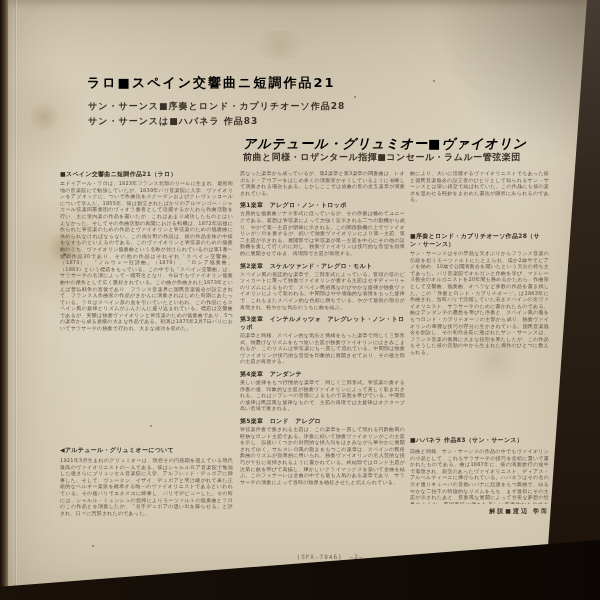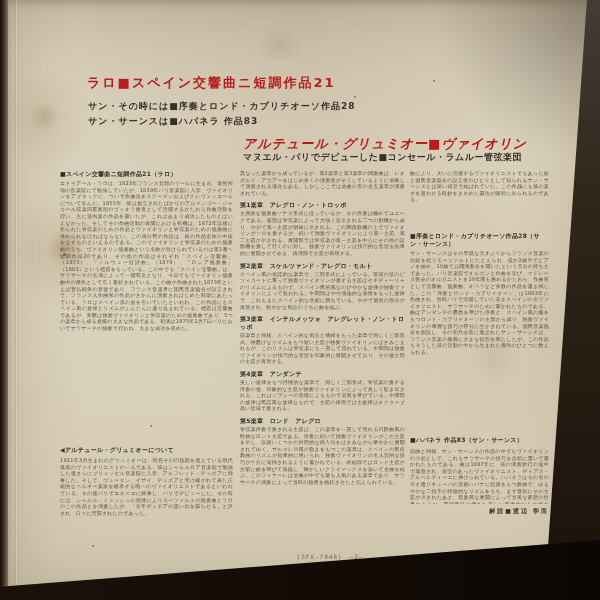--- a/index.html
+++ b/index.html
@@ -35,21 +35,21 @@
   }
   .wedge-bottom{
     position:absolute;left:0;top:0;width:600px;height:600px;
     clip-path:polygon(0 97.8%,100% 90%,100% 100%,0 100%);
     background:linear-gradient(90deg,#1a110a 0%,#120b06 60%,#0c0704 100%);
   }
   .speck{position:absolute;border-radius:50%;background:rgba(70,52,32,0.55);}
   .stain{position:absolute;border-radius:50%;}
 
   
-  .ink{color:#b91c1c;}
+  .ink{color:#000000;}
   .title-main{position:absolute;left:87px;top:74px;font-size:13px;font-weight:bold;letter-spacing:2px;}
   .title-sub{position:absolute;left:88px;font-size:9px;font-weight:bold;letter-spacing:1px;color:#3a3026;}
   .t2{top:100px}.t3{top:115px}
   .artist1{position:absolute;left:243px;top:135px;font-size:13px;font-weight:bold;letter-spacing:1px;font-style:italic;}
   .artist2{position:absolute;left:243px;top:151px;font-size:9px;font-weight:bold;letter-spacing:0.5px;color:#3a3026;}
 
   .col{position:absolute;top:170px;}
   .col1{left:60px;width:173px;}
   .col2{left:240px;width:165px;}
   .col3{left:410px;width:139px;}
@@ -76,24 +76,24 @@
 <div class="stain" style="left:250px;top:30px;width:60px;height:30px;background:radial-gradient(circle,rgba(125,100,65,0.14),transparent 70%);"></div>
 <div class="stain" style="left:470px;top:330px;width:50px;height:60px;background:radial-gradient(circle,rgba(130,105,70,0.12),transparent 70%);"></div>
 <div class="speck" style="left:63px;top:253px;width:3px;height:3px;"></div>
 <div class="speck" style="left:354px;top:96px;width:2px;height:2px;"></div>
 <div class="speck" style="left:520px;top:186px;width:2px;height:2px;"></div>
 <div class="speck" style="left:150px;top:425px;width:2px;height:2px;"></div>
 <div class="speck" style="left:433px;top:80px;width:2px;height:2px;"></div>
 <div class="speck" style="left:92px;top:545px;width:2px;height:2px;"></div>
 
 <div class="title-main ink">ラロ■スペイン交響曲ニ短調作品21</div>
-<div class="title-sub t2">サン・その時には■序奏とロンド・カプリチオーソ作品28</div>
+<div class="title-sub t2">サン・サーンス■序奏とロンド・カプリチオーソ作品28</div>
 <div class="title-sub t3">サン・サーンスは■ハバネラ 作品83</div>
 <div class="artist1 ink">アルテュール・グリュミオー■ヴァイオリン</div>
-<div class="artist2">マヌエル・パリでデビューした■コンセール・ラムルー管弦楽団</div>
+<div class="artist2">前曲と同様・ロザンタール指揮■コンセール・ラムルー管弦楽団</div>
 
 <div class="col col1">
   <div class="abs" style="top:0;">
     <div class="h">■スペイン交響曲ニ短調作品21（ラロ）</div>
     <div class="p" style="max-height:252px;margin-top:2px;">エドゥアール・ラロは、1823年フランス北部のリールに生まれ、最初同地の音楽院にて勉強していたが、1839年パリ音楽院に入学、ヴァイオリンをアブネックに、ついで作曲法をスクーダンおよびクレヴェッコールについて学んだ。1855年、彼は創立されたばかりのアルマンゴー・ジャカール弦楽四重奏団のヴィオラ奏者として活躍するかたわら作曲活動を行い、主に室内楽の作品を書いたが、これはあまり成功したものとはいえなかった。そしてその作曲活動の再開における転機は、1872年以後に作られた管弦楽のための作品とヴァイオリンと管弦楽のための協奏曲に求められなければならない。この両分野の作品は、彼の作品全体の中核をなすものといえるのである。このヴァイオリンと管弦楽のための協奏曲のうち、ヴァイオリン協奏曲という名称が付けられているのは第1番ヘ短調作品20であり、その他の作品はそれぞれ「スペイン交響曲」（1873）、「ノルウェー狂詩曲」（1879）、「ロシア協奏曲」（1883）という標題をもっている。この中でも「スペイン交響曲」は、サラサーテの名演によって一躍有名となり、今日でもヴァイオリン協奏曲中の傑作として広く愛好されている。この曲が作曲された1873年といえば普仏戦争の直後であり、フランス音楽界に国民音楽協会が設立されて、フランス人作曲家の作品がさかんに演奏されはじめた時期にあたっている。ラロはスペイン系の血を引いていたといわれ、この作品にもスペイン風の旋律とリズムがふんだんに盛り込まれている。標題は交響曲であるが、実際は独奏ヴァイオリンと管弦楽のための協奏曲であり、5つの楽章から成る規模の大きな作品である。初演は1875年2月7日パリにおいてサラサーテの独奏で行われ、大きな成功を収めた。</div>
   </div>
   <div class="abs" style="top:276px;">
     <div class="h">◀アルテュール・グリュミオーについて</div>
     <div class="p" style="max-height:88px;margin-top:3px;">1921年3月生まれのグリュミオーは、現在その円熟期を迎えている現代最高のヴァイオリニストの一人である。彼はシャルルロア音楽院で勉強した後さらにブリュッセル音楽院に入学、アルフレッド・デュボアに師事した。そして、ヴュータン、イザイ、デュボアと受け継がれて来た正統的なベルギー楽派を継承する唯一のヴァイオリニストであるといわれている。その後パリでエネスコに師事し、パリでデビューした。その時には、シャルル・ミュンシュの指揮によりモーツァルトの協奏曲とラロのこの作品とを演奏したが、「名手デュボアの思い出を蘇らせる」と評され、口々に賞賛されたのであった。</div>
   </div>

